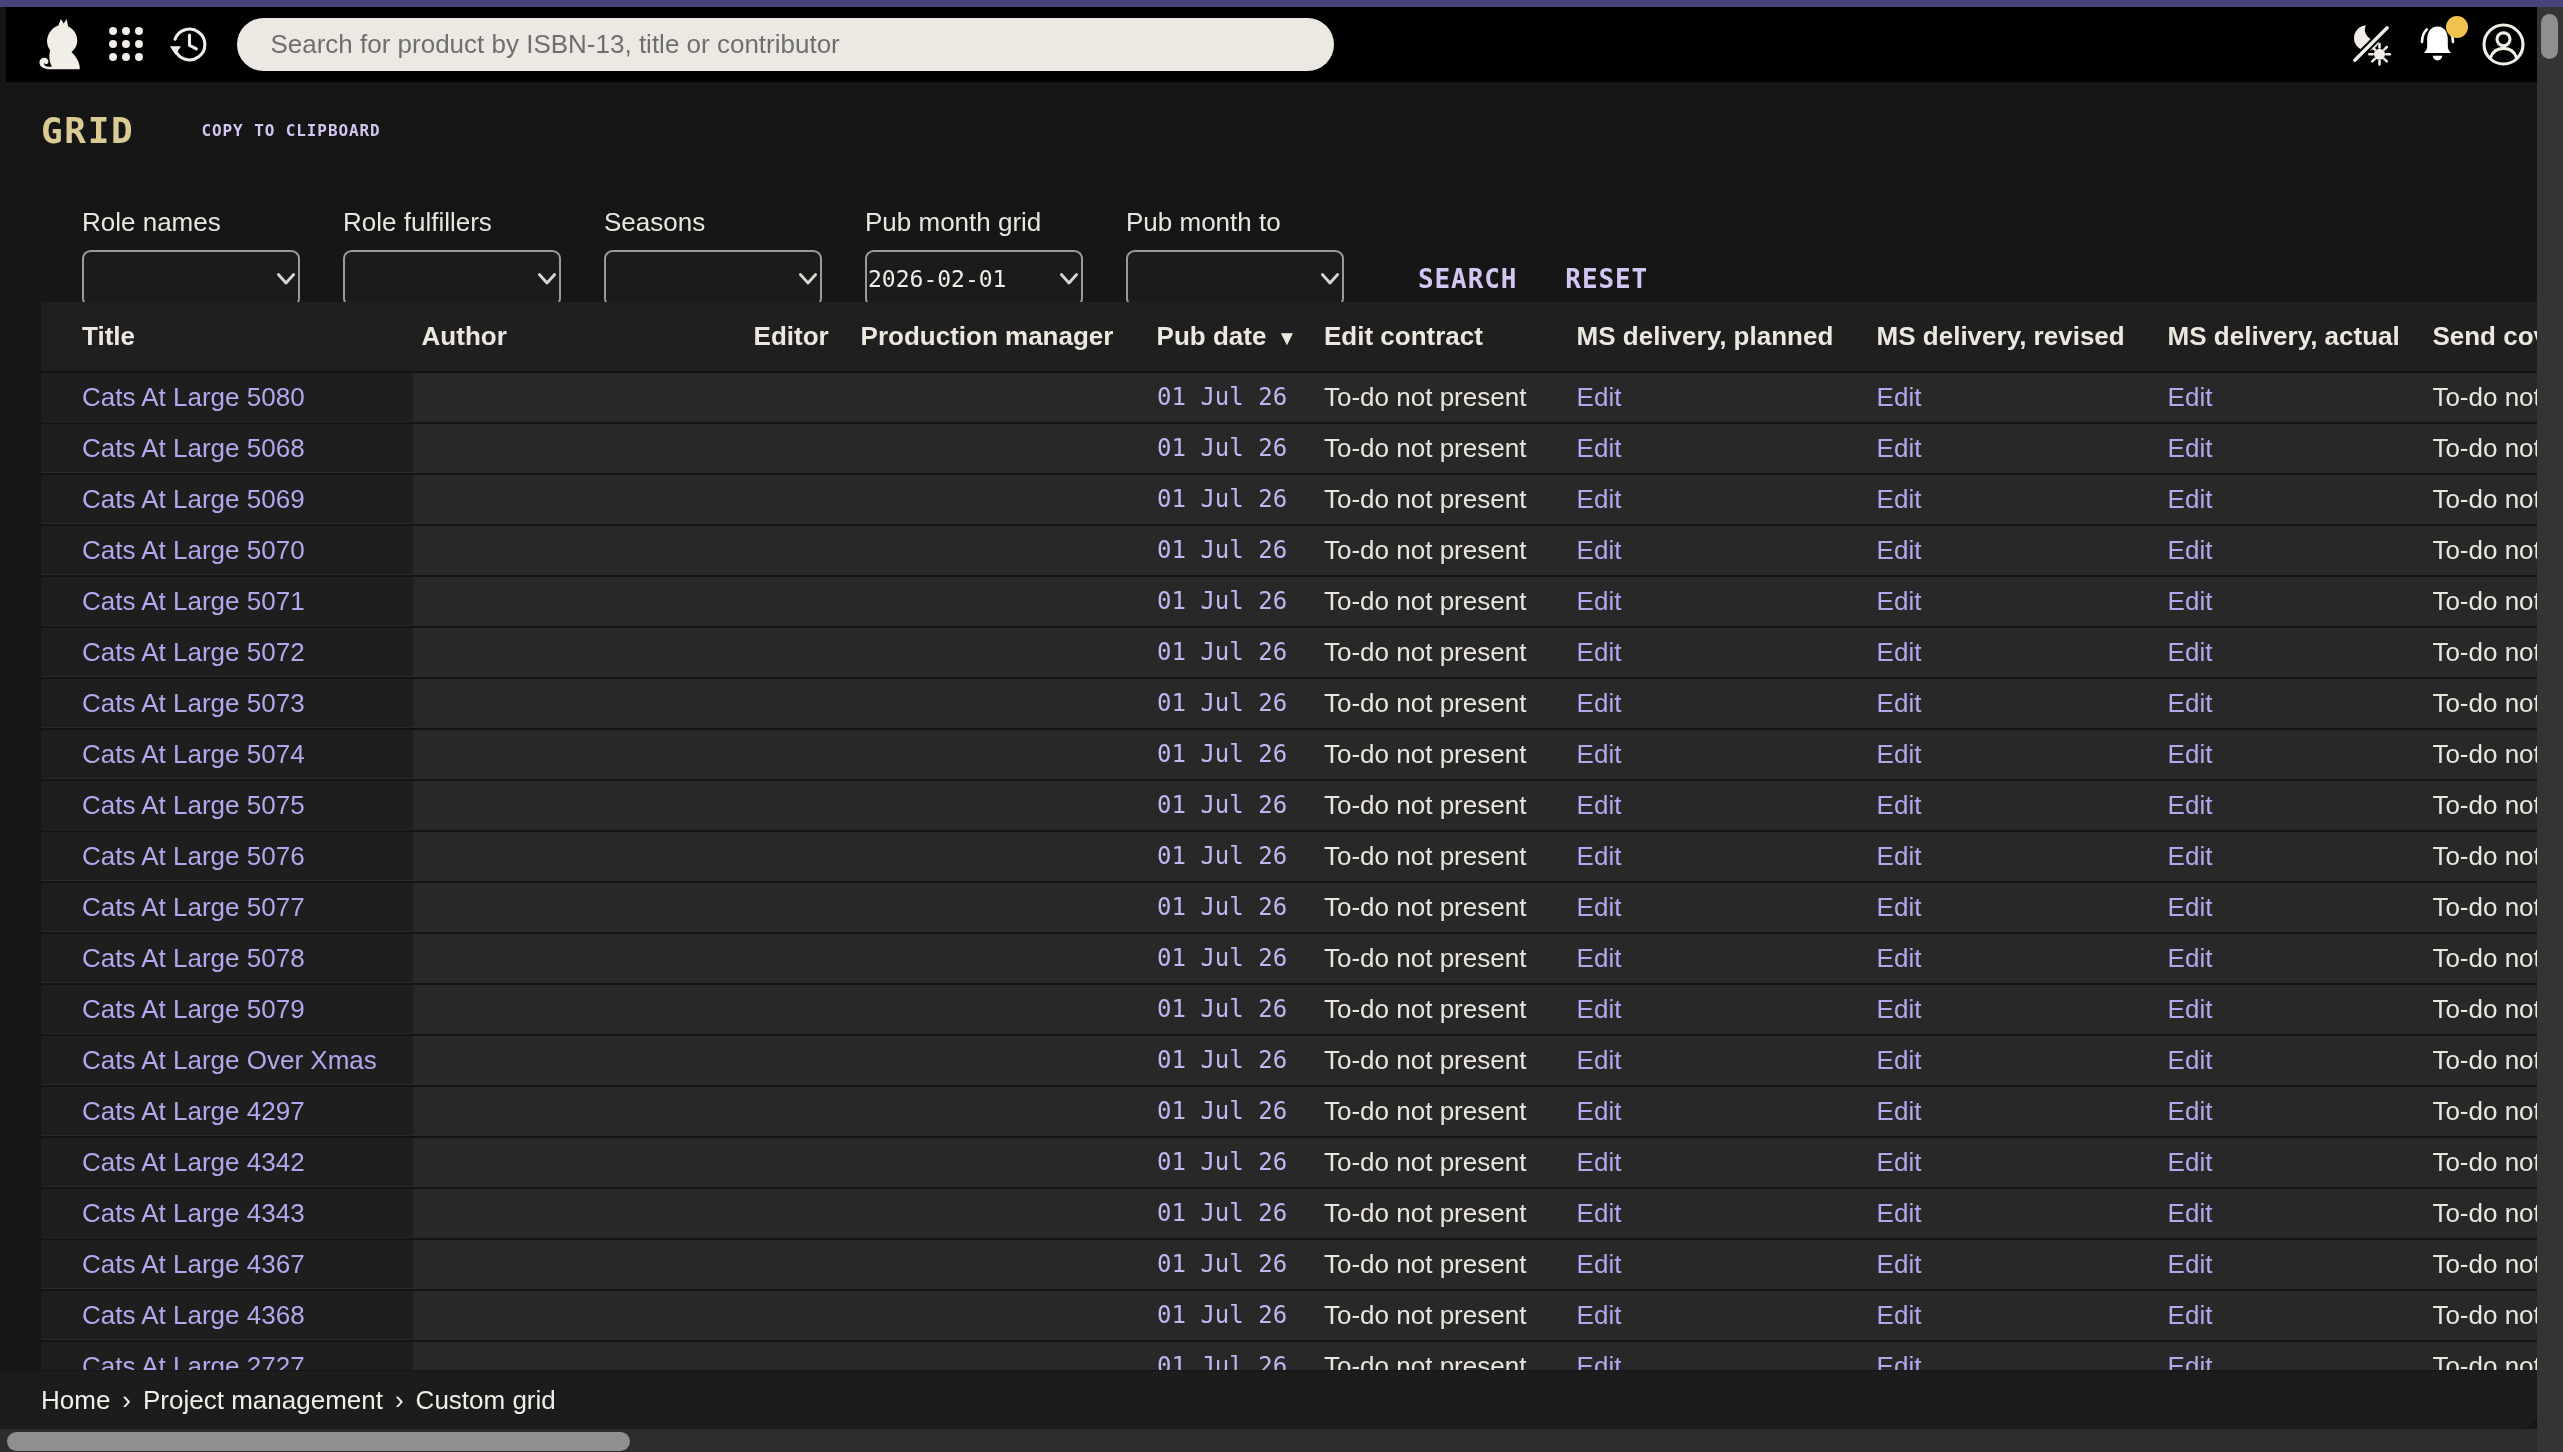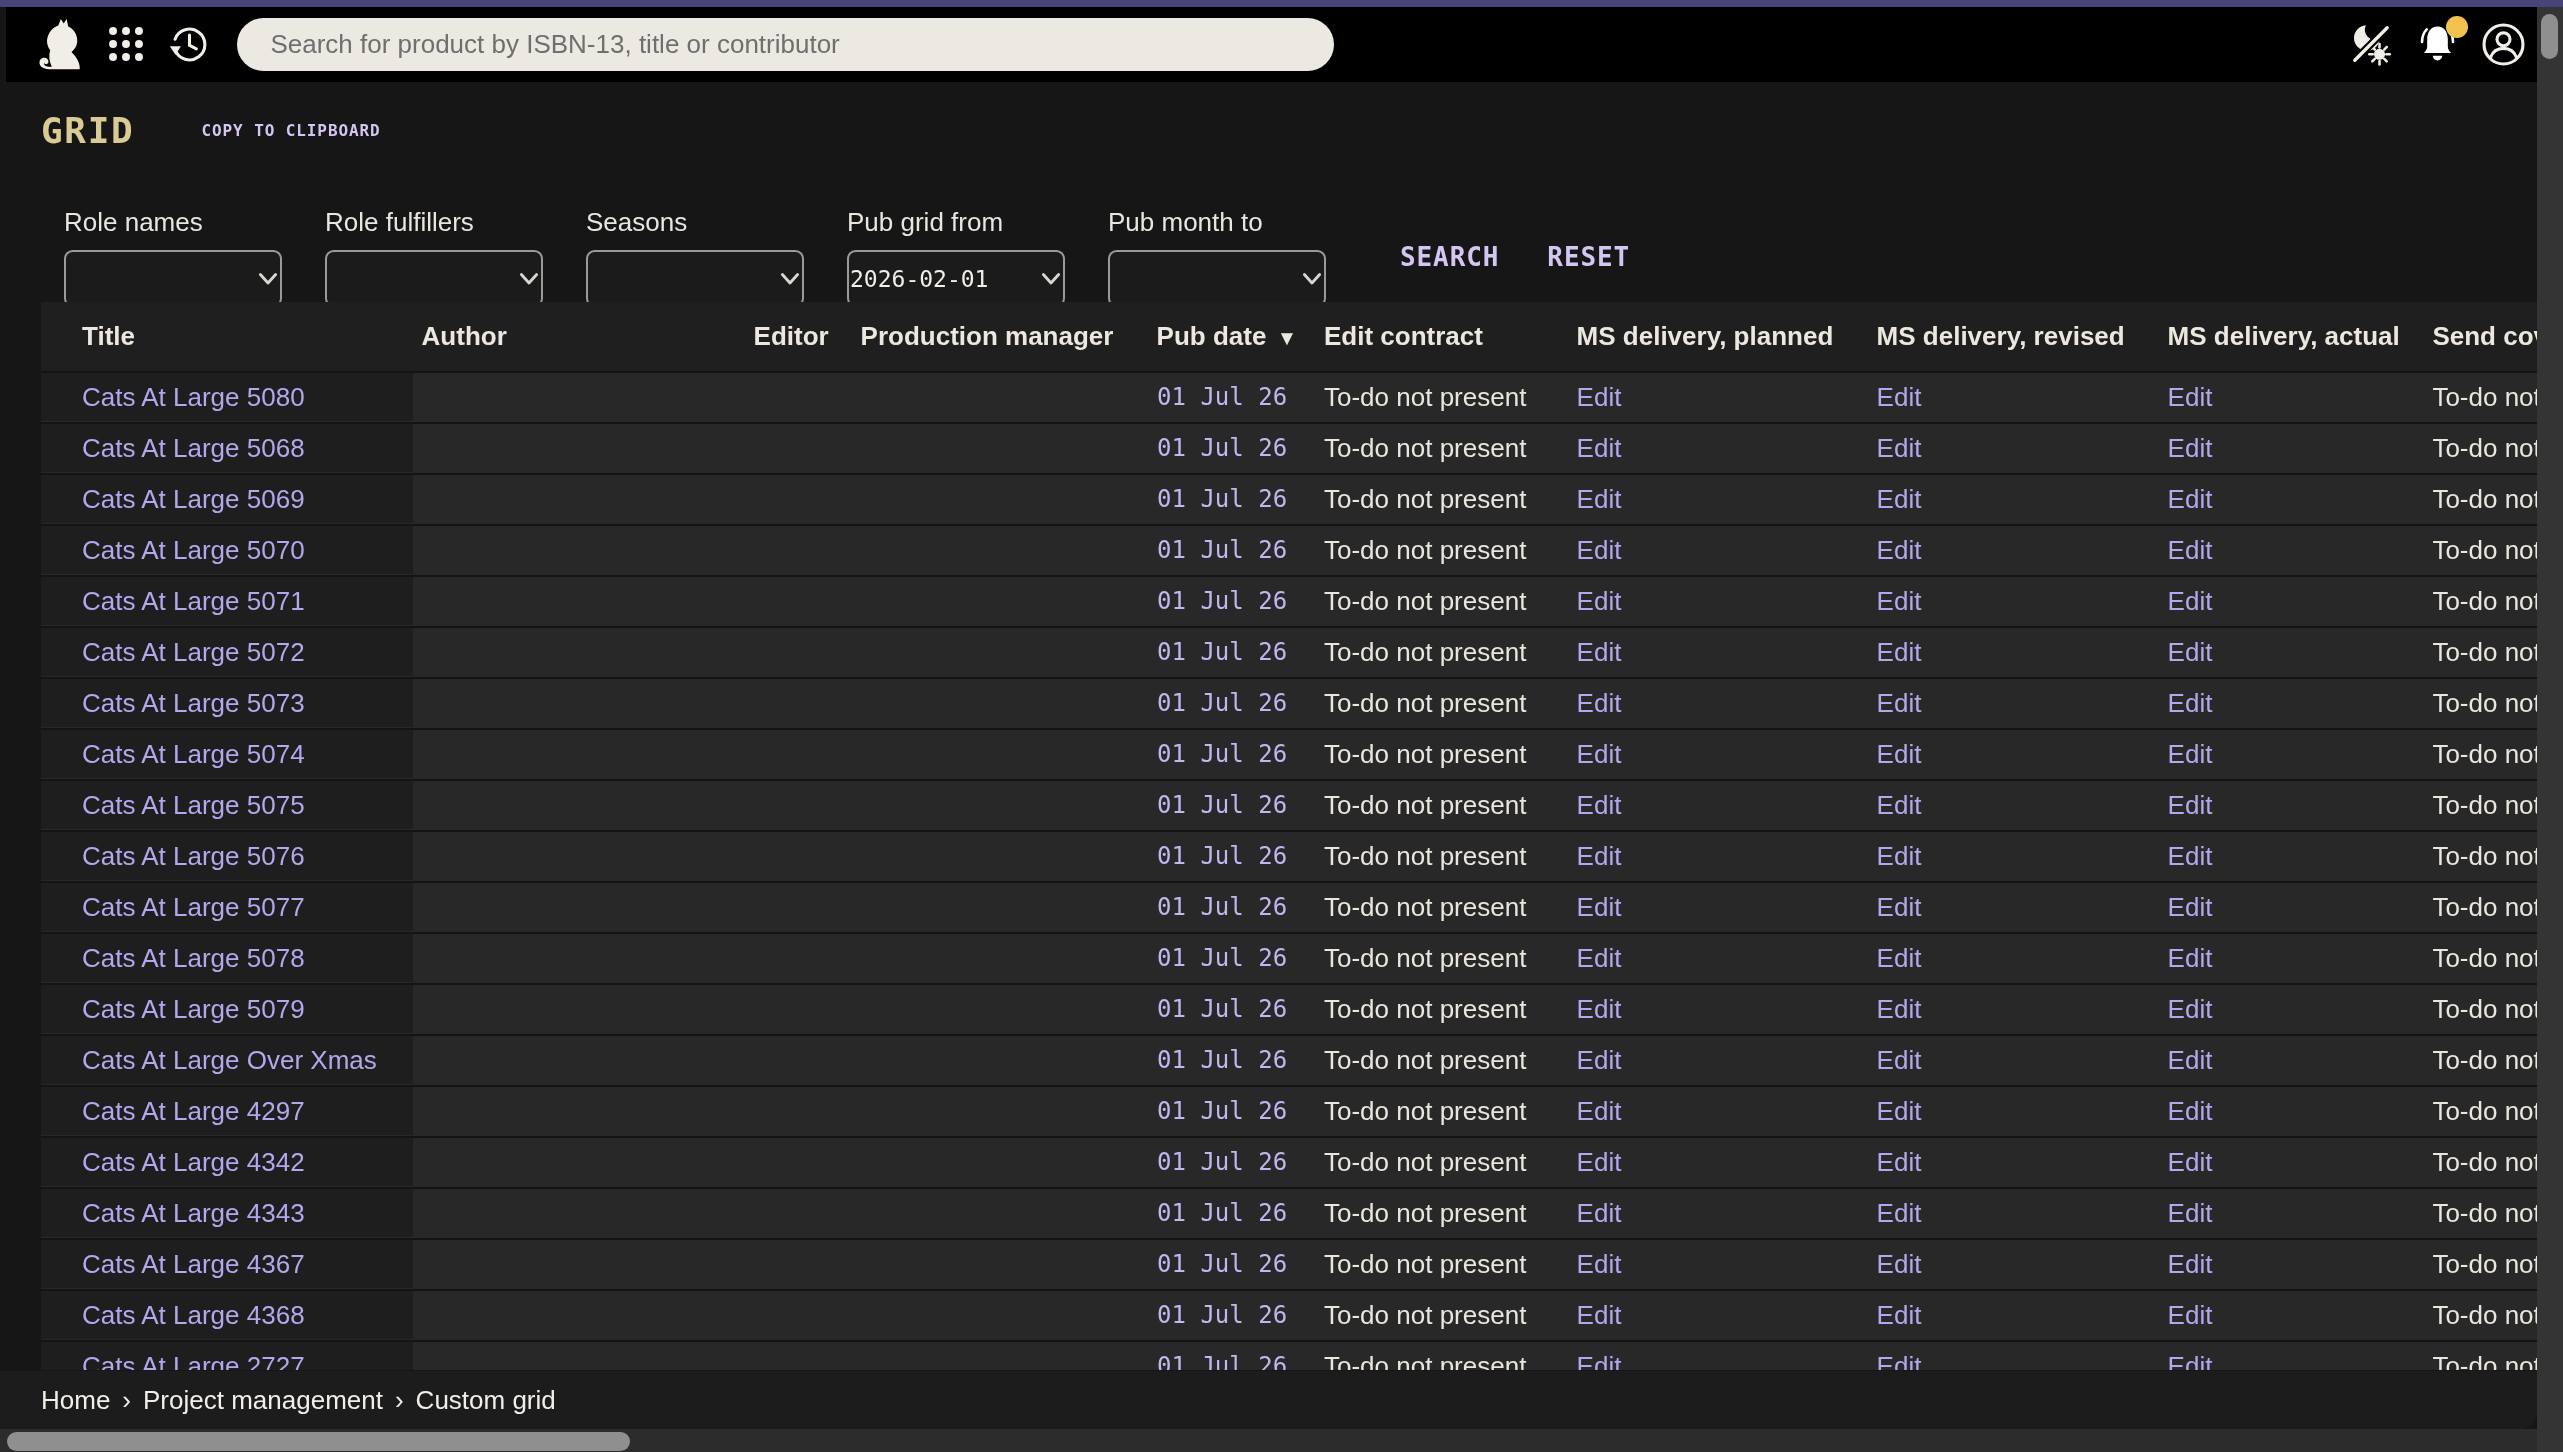--- a/index.html
+++ b/index.html
@@ -25,21 +25,21 @@
           font-family:var(--sans);font-size:26px;color:#444;padding:0 33px;outline:none;}
   .search::placeholder{color:#6f6f6f;opacity:1;}
   .topbar-right{margin-left:auto;display:flex;align-items:center;gap:22px;padding-right:43px;}
   .bell-wrap{position:relative;}
   .badge{position:absolute;top:-6.9px;right:-8.6px;width:22px;height:22px;border-radius:50%;background:var(--badge);}
 
   .page-head{position:absolute;left:41px;top:110px;display:flex;align-items:center;gap:67px;}
   .page-title{font-family:var(--mono);font-weight:bold;font-size:36px;letter-spacing:1.7px;color:var(--gold);}
   .copy-btn{font-family:var(--mono);font-weight:bold;font-size:16px;letter-spacing:0.9px;color:var(--btn-lav);}
 
-  .filters{position:absolute;left:64px;top:207px;display:flex;align-items:center;}
+  .filters{position:absolute;left:82px;top:207px;display:flex;align-items:flex-end;}
   .filter{width:218px;margin-right:43px;}
   .filter-label{font-size:26px;color:#e9e6e0;margin-bottom:12px;}
   .select{height:57px;background:var(--selbg);border:2.1px solid var(--selborder);border-radius:8.6px;
           display:flex;align-items:center;justify-content:space-between;padding:0 1px;cursor:pointer;}
   .select .value{font-family:var(--mono);font-size:23px;color:#f2efe9;white-space:nowrap;}
   .filter-actions{display:flex;align-items:center;height:57px;margin-left:31px;gap:48px;}
   .txt-btn{font-family:var(--mono);font-weight:bold;font-size:26px;letter-spacing:0.9px;color:var(--btn-lav);}
 
   .table{position:absolute;left:41px;top:302px;width:2522px;height:1068px;overflow:hidden;background:var(--row);}
   .trow,.thead{display:grid;grid-template-columns:372px 332px 107px 296px 146px 274px 300px 291px 270px 257px;}
@@ -169,21 +169,21 @@
   <div class="filter">
     <div class="filter-label">Seasons</div>
     <div class="select">
       <span class="value"></span>
       <svg width="22" height="15.4" viewBox="0 0 26 18">
           <polyline points="4,4 13,14 22,4" fill="none" stroke="#d9d6cf" stroke-width="3.4" stroke-linecap="round" stroke-linejoin="round"></polyline>
         </svg>
     </div>
   </div>
   <div class="filter">
-    <div class="filter-label">Pub grid from</div>
+    <div class="filter-label">Pub month grid</div>
     <div class="select">
       <span class="value">2026-02-01</span>
       <svg width="22" height="15.4" viewBox="0 0 26 18">
           <polyline points="4,4 13,14 22,4" fill="none" stroke="#d9d6cf" stroke-width="3.4" stroke-linecap="round" stroke-linejoin="round"></polyline>
         </svg>
     </div>
   </div>
   <div class="filter">
     <div class="filter-label">Pub month to</div>
     <div class="select">

